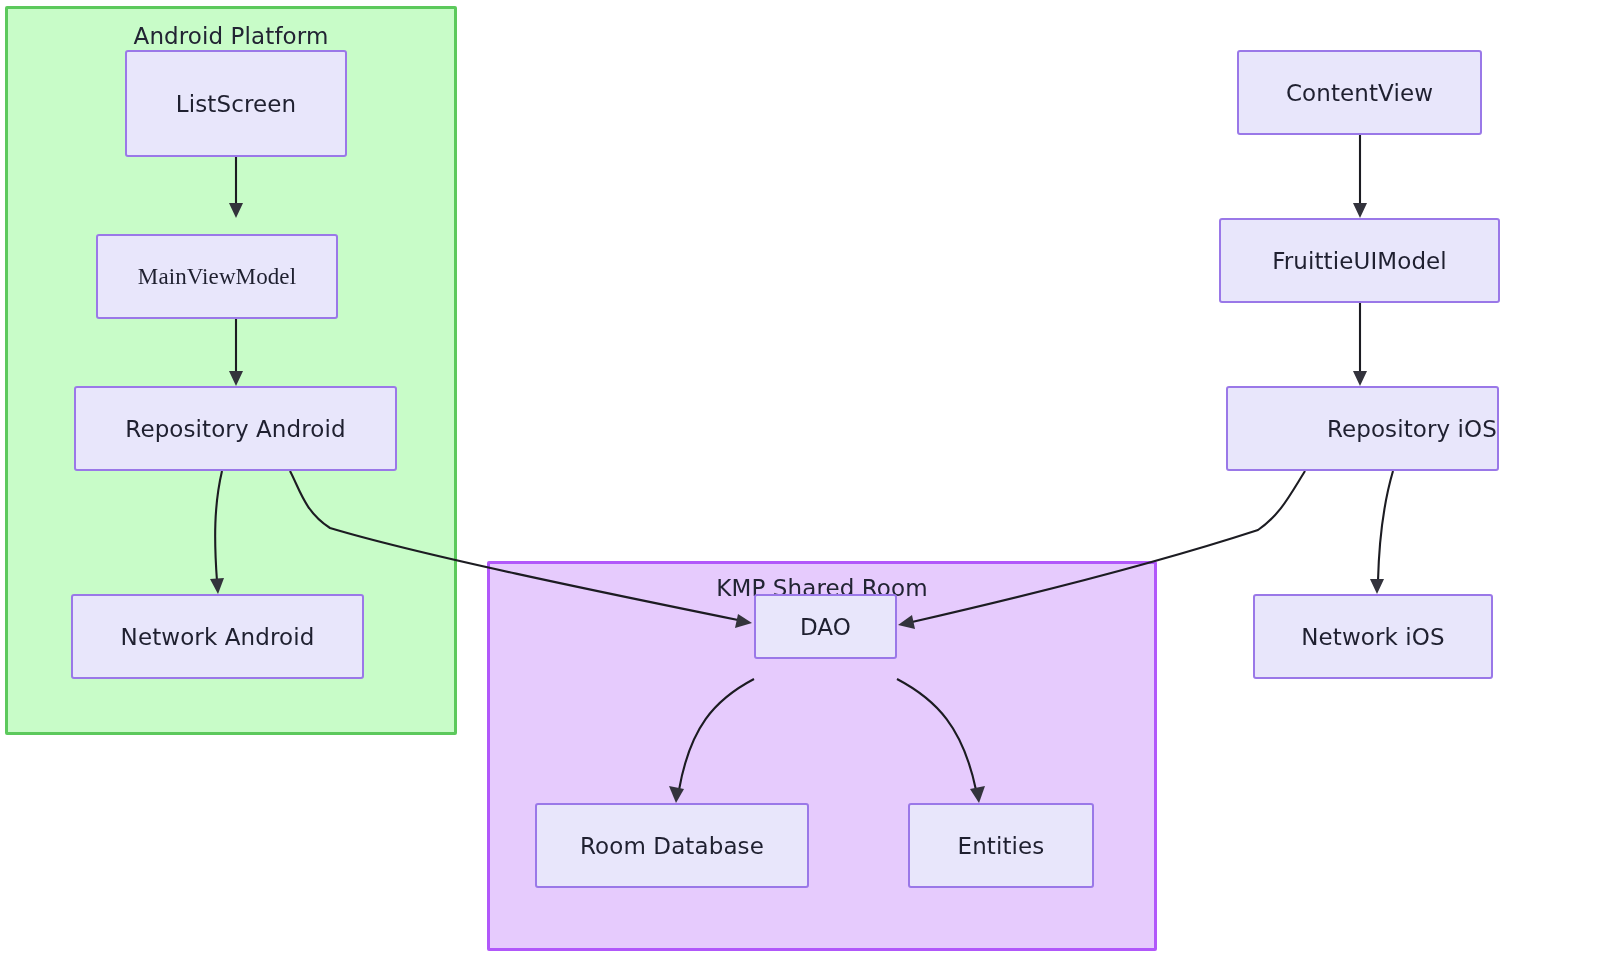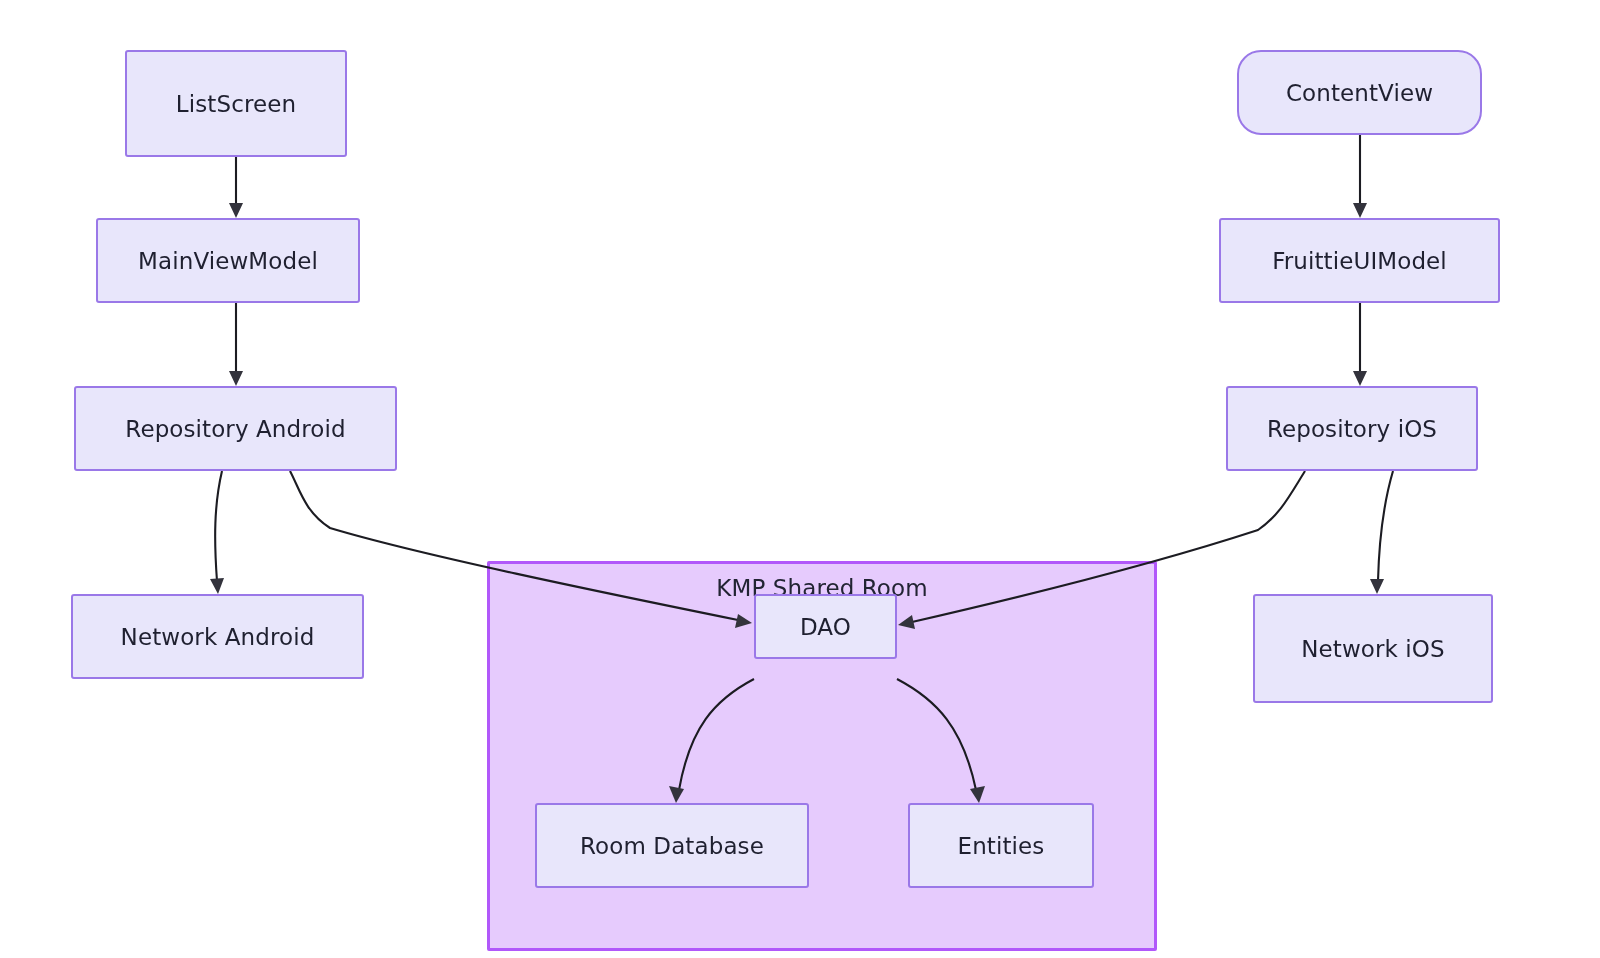--- a/index.html
+++ b/index.html
@@ -72,48 +72,51 @@
     align-items: center;
     justify-content: center;
     font-size: 23px;
     color: #1f2030;
     letter-spacing: .1px;
     white-space: nowrap;
   }
 
   
   #node-listscreen        { left: 125px;  top:  50px; width: 222px; height: 107px; }
-  #node-mainviewmodel     { left:  96px;  top: 218px; width: 264px; height: 85px; }
+  #node-mainviewmodel     { left:  96px;  top: 234px; width: 242px; height: 85px; font-family: Liberation Serif, serif; }
   #node-repository-android{ left:  74px;  top: 386px; width: 323px; height: 85px; }
   #node-network-android   { left:  71px;  top: 594px; width: 293px; height: 85px; }
 
   
-  #node-contentview       { left: 1237px; top:  50px; width: 245px; height: 85px; border-radius: 24px; }
+  #node-contentview       { left: 1237px; top:  50px; width: 245px; height: 85px; }
   #node-fruittieuimodel   { left: 1219px; top: 218px; width: 281px; height: 85px; }
-  #node-repository-ios    { left: 1226px; top: 386px; width: 252px; height: 85px; }
-  #node-network-ios       { left: 1253px; top: 594px; width: 240px; height: 109px; }
+  #node-repository-ios    { left: 1226px; top: 386px; width: 273px; height: 85px; justify-content: flex-end; }
+  #node-network-ios       { left: 1253px; top: 594px; width: 240px; height: 85px; }
 
   
   #node-dao               { left: 754px;  top: 594px; width: 143px; height: 65px; }
   #node-room-database     { left: 535px;  top: 803px; width: 274px; height: 85px; }
   #node-entities          { left: 908px;  top: 803px; width: 186px; height: 85px; }
 
   #edge-layer {
     position: absolute;
     inset: 0;
     pointer-events: none;
   }
   #edge-layer path { fill: none; stroke: #1c1c22; stroke-width: 2.1px; }
   #edge-layer polygon { fill: #33333c; }
 </style>
 </head>
 <body>
 
 <div id="diagram-root">
 
+  <div class="subgraph" id="subgraph-android">
+    <div class="subgraph-title">Android Platform</div>
+  </div>
 
 
   <div class="subgraph" id="subgraph-kmp">
     <div class="subgraph-title">KMP Shared Room</div>
   </div>
 
   <svg id="edge-layer" width="1600" height="958" viewBox="0 0 1600 958">
 
     <g>
       <path d="M236,135 L236,205"></path>

